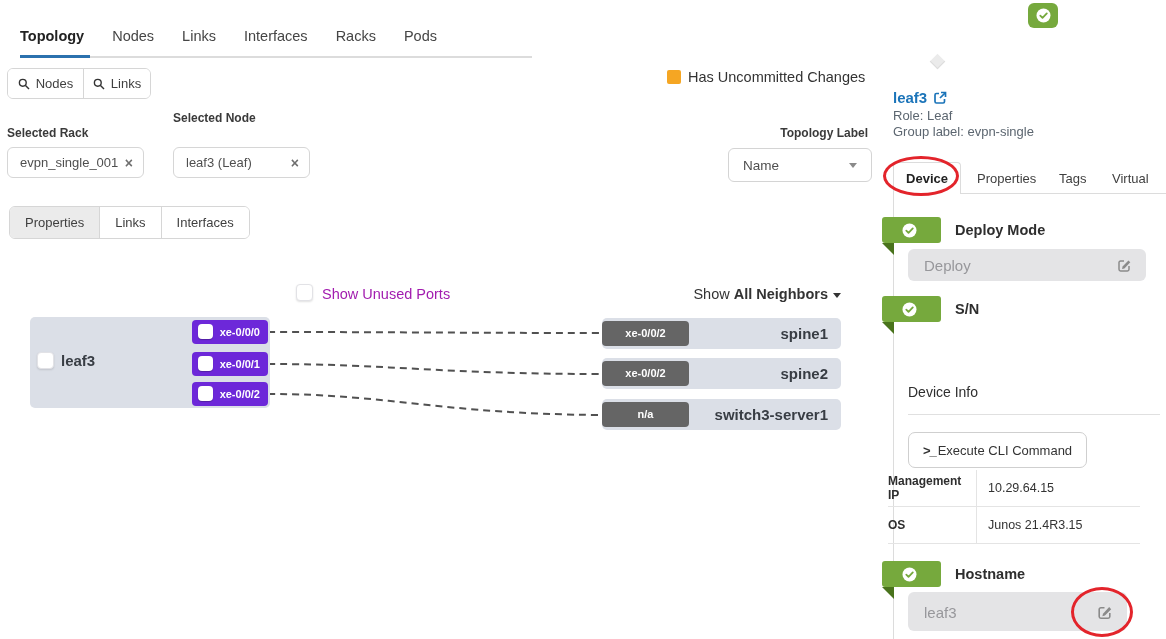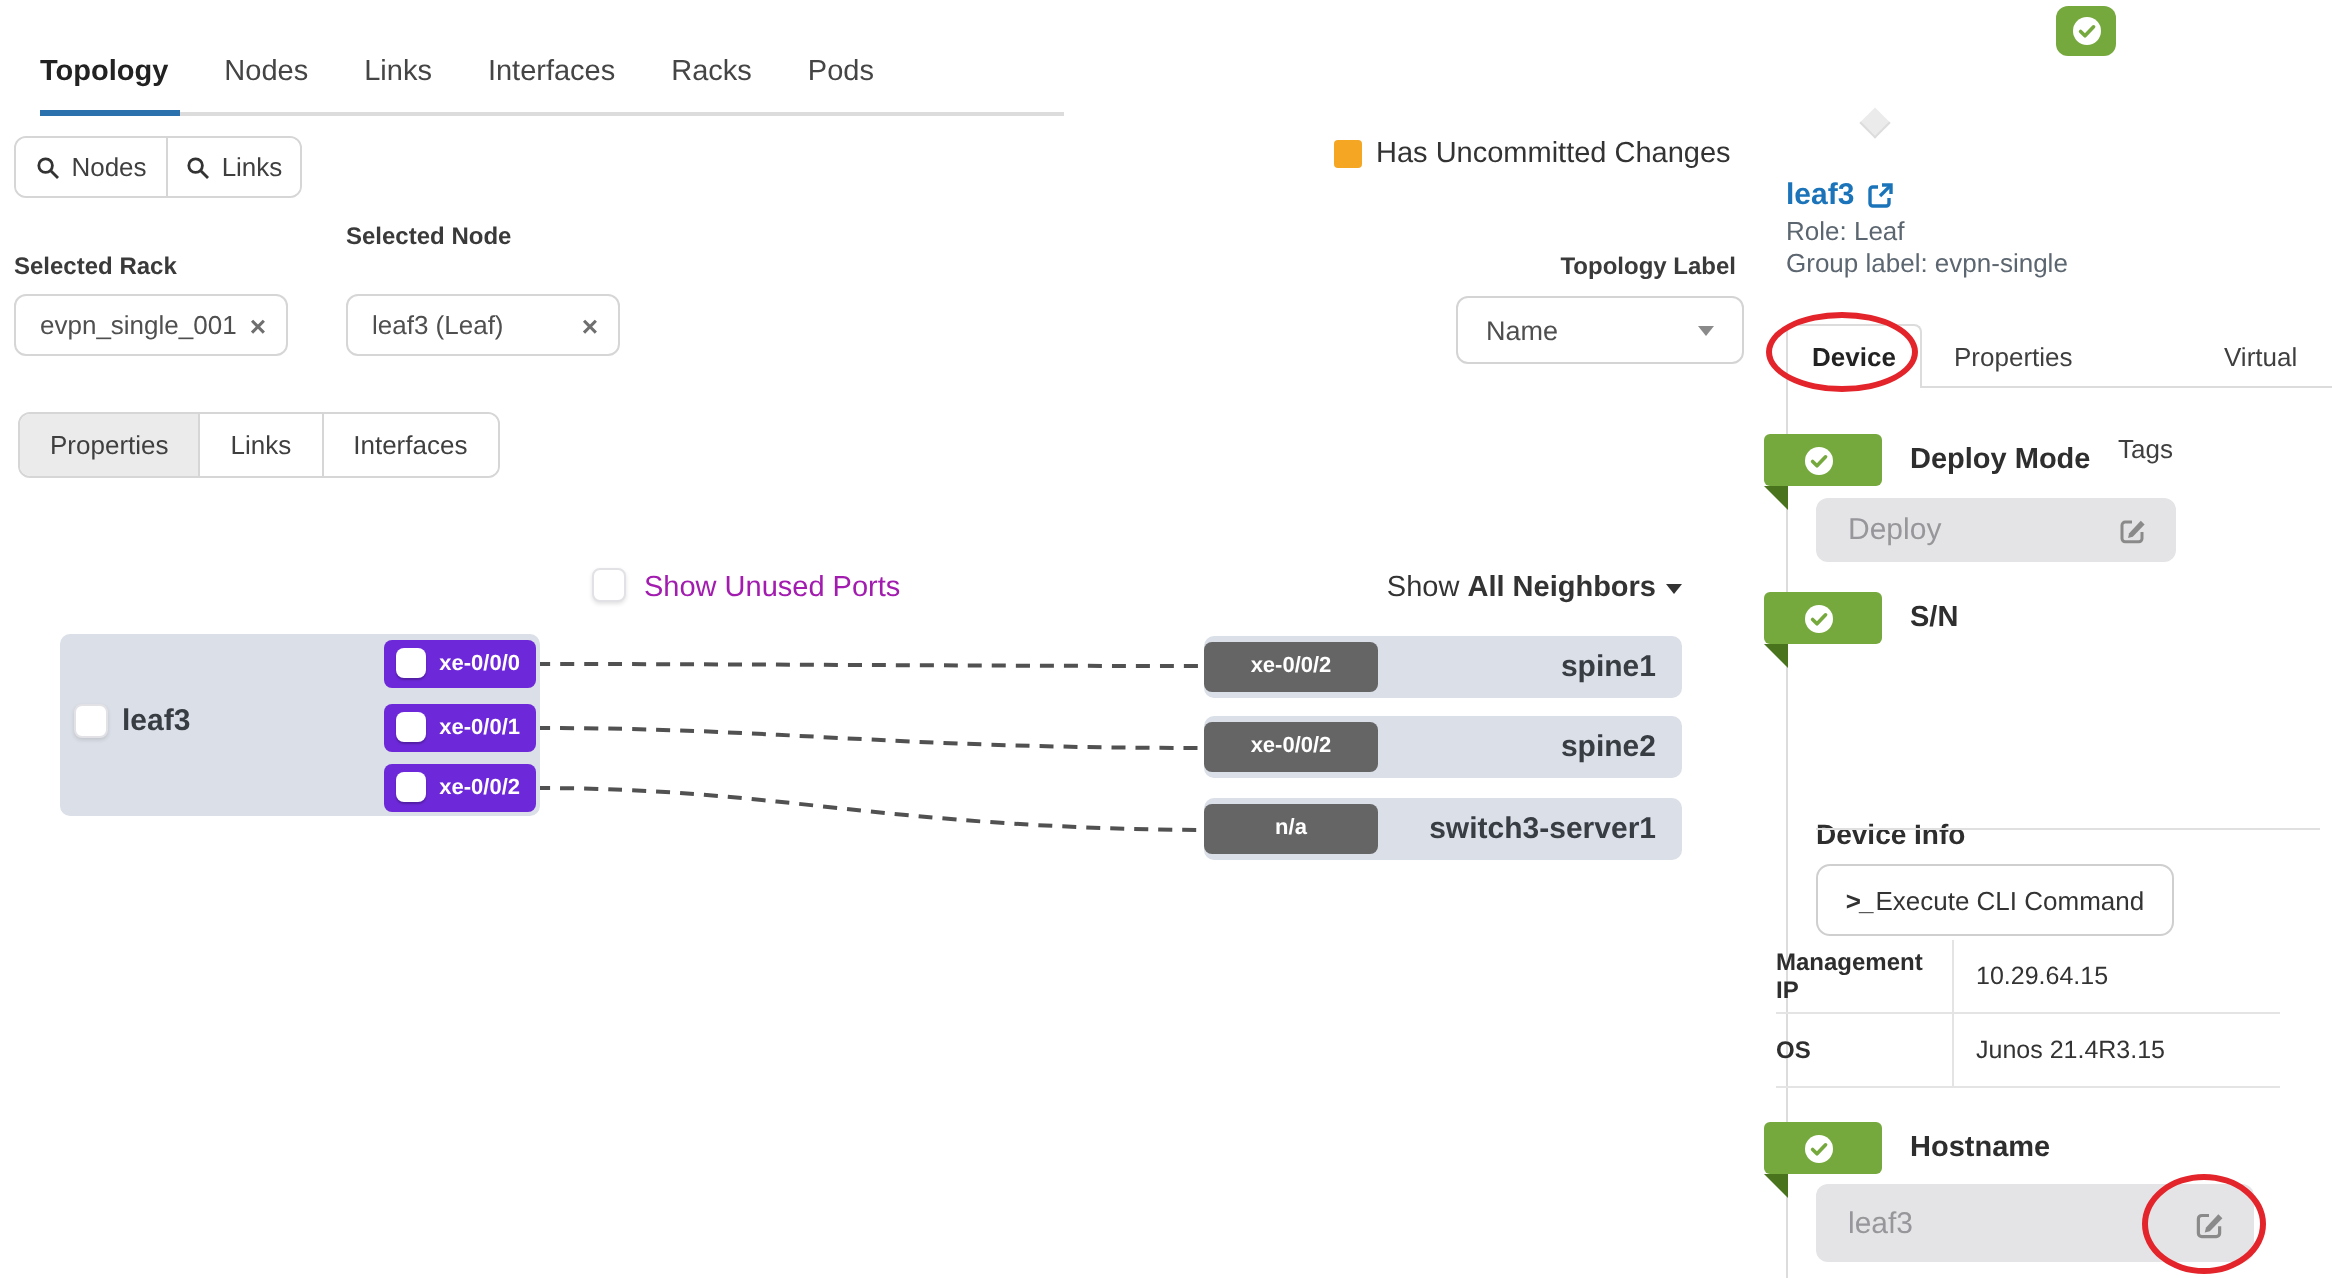--- a/index.html
+++ b/index.html
@@ -80,21 +80,21 @@
 
   .ribbon { position:absolute; left:882px; width:59px; height:26px; background:#76a93d; border-radius:3px; display:flex; align-items:center; z-index:2; }
   .ribbon svg { margin-left:20px; }
   .ribbon-fold { position:absolute; left:882px; width:0; height:0; border-top:12px solid #49731c; border-left:12px solid transparent; z-index:1; }
   .section-title { position:absolute; left:955px; font-size:14.5px; font-weight:bold; color:#2e2e2e; }
 
   .gray-box { position:absolute; left:908px; background:#e4e4e6; border-radius:6px; color:#97979b; font-size:15px; }
   .gray-box .val { position:absolute; left:16px; top:50%; transform:translateY(-50%); }
   .icon-btn { position:absolute; top:50%; transform:translateY(-50%); cursor:pointer; line-height:0; }
 
-  .info-title { position:absolute; left:908px; top:409px; font-size:14px; font-weight:bold; color:#2e2e2e; }
+  .info-title { position:absolute; left:908px; top:384px; font-size:14px; font-weight:normal; color:#2e2e2e; }
   .info-hr { position:absolute; left:908px; top:414px; width:252px; height:1px; background:#e0e0e0; }
   .cli-btn { position:absolute; left:908px; top:432px; width:179px; height:36px; background:#fff; border:1px solid #cfcfcf; border-radius:7px; display:flex; align-items:center; justify-content:center; gap:2px; font-size:13px; color:#333; cursor:pointer; }
   .cli-icon { font-weight:bold; font-size:13px; letter-spacing:-1px; }
 
   .info-table { position:absolute; left:888px; top:470px; width:252px; font-size:12px; }
   .info-row { display:flex; height:37px; border-bottom:1px solid #e4e4e4; }
   .info-row .lbl { width:89px; font-weight:bold; color:#2e2e2e; display:flex; align-items:center; border-right:1px solid #e4e4e4; }
   .info-row .val { flex:1; padding-left:11px; display:flex; align-items:center; font-size:12.5px; color:#333; }
 
   .red-ellipse { position:absolute; border:3px solid #e3242b; border-radius:50%; pointer-events:none; z-index:5; }
@@ -218,33 +218,33 @@
         <path d="M6 2.5 H3.4 A1.4 1.4 0 0 0 2 3.9 v6.7 A1.4 1.4 0 0 0 3.4 12 h6.7 a1.4 1.4 0 0 0 1.4-1.4 V8" fill="none" stroke="#1b74b9" stroke-width="1.7"></path>
         <path d="M8 1.5 h4.5 v4.5" fill="none" stroke="#1b74b9" stroke-width="1.7"></path>
         <line x1="12.2" y1="1.8" x2="7" y2="7" stroke="#1b74b9" stroke-width="1.7"></line>
       </svg>
   </div>
   <div class="node-role">Role: Leaf</div>
   <div class="node-group">Group label: evpn-single</div>
 
   <div class="dev-tab-active">Device</div>
   <div class="dev-tab" style="left:977px;">Properties</div>
-  <div class="dev-tab" style="left:1059px;margin-top:46px;">Tags</div>
+  <div class="dev-tab" style="left:1059px;">Tags</div>
   <div class="dev-tab" style="left:1112px;">Virtual</div>
   <div class="dev-content-border"></div>
 
   <div class="ribbon" style="top:217px;">
     <svg width="15" height="15" viewBox="0 0 15 15">
         <circle cx="7.5" cy="7.5" r="7" fill="#fff"></circle>
         <path d="M4.3 7.7 l2.2 2.2 L10.8 5.4" fill="none" stroke="#76a93d" stroke-width="1.8" stroke-linecap="round" stroke-linejoin="round"></path>
       </svg>
   </div>
   <div class="ribbon-fold" style="top:243px;"></div>
   <div class="section-title" style="top:222px;">Deploy Mode</div>
-  <div class="gray-box" style="top:249px; width:180px; height:32px;">
+  <div class="gray-box" style="top:249px; width:238px; height:32px;">
     <span class="val">Deploy</span>
     <span class="icon-btn" style="right:14px;">
       <svg width="16" height="16" viewBox="0 0 16 16">
           <path d="M13 9 v3.3 a1.6 1.6 0 0 1 -1.6 1.6 H4.6 A1.6 1.6 0 0 1 3 12.3 V5.6 A1.6 1.6 0 0 1 4.6 4 H8" fill="none" stroke="#8a8a8a" stroke-width="1.5"></path>
           <path d="M6.6 9.6 L12.4 3.4 l1.9 1.9 L8.4 11.4 l-2.4 0.6 z" fill="#8a8a8a"></path>
         </svg>
     </span>
   </div>
 
   <div class="ribbon" style="top:296px;">

